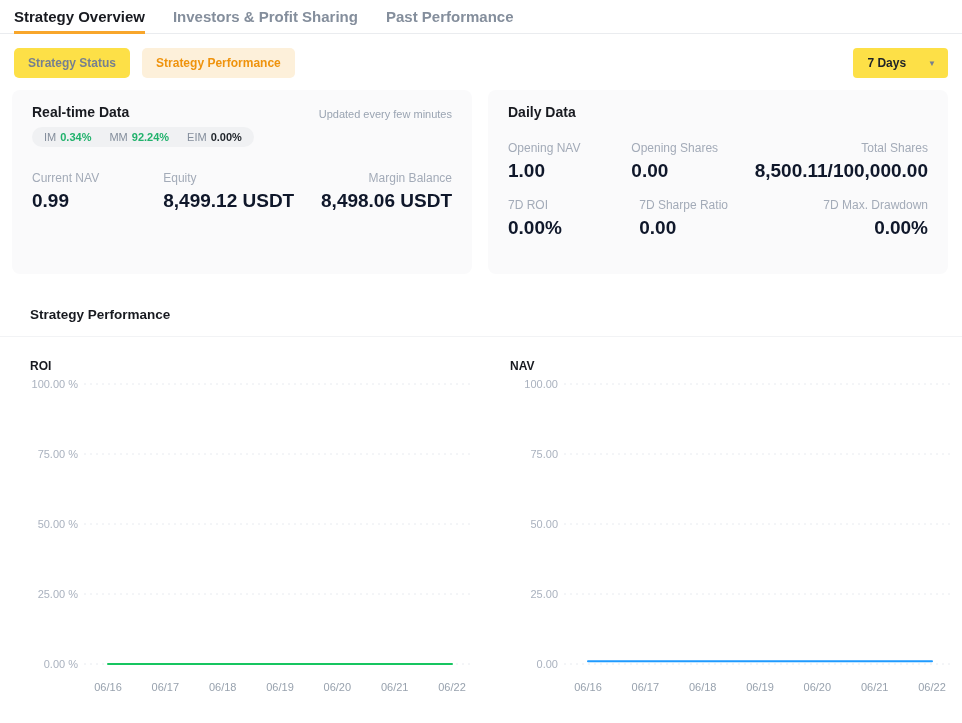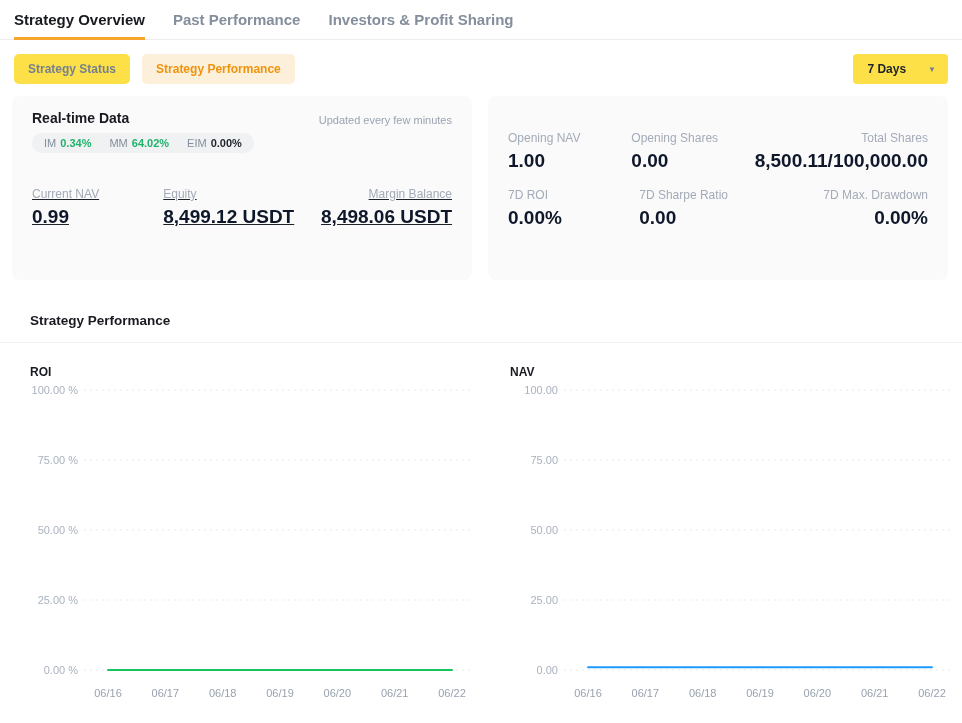--- a/index.html
+++ b/index.html
@@ -1,20 +1,20 @@
 <!DOCTYPE html>
 <html><head>
 <meta charset="utf-8">
 <style>
   * { margin:0; padding:0; box-sizing:border-box; }
   html,body { width:962px; height:723px; background:#ffffff; overflow:hidden;
     font-family:"Liberation Sans", sans-serif; color:#1e2329; }
 
   
-  .tabbar { display:flex; gap:28px; padding:0 14px; border-bottom:1px solid #eaecef; height:40px; align-items:stretch; }
+  .tabbar { display:flex; gap:28px; padding:0 14px; border-bottom:1px solid #eaecef; height:34px; align-items:stretch; }
   .tab { font-size:15px; font-weight:bold; color:#848e9c; display:flex; align-items:center;
     border-bottom:3px solid transparent; margin-bottom:-1px; cursor:pointer; padding-top:2px; }
   .tab.active { color:#181a20; border-bottom-color:#f8a62b; }
 
   
   .controls { display:flex; justify-content:space-between; align-items:center; margin:14px 14px 0 14px; }
   .controls .left { display:flex; gap:12px; }
   .pill-btn { font-size:12px; font-weight:bold; padding:8px 14px; border-radius:5px; border:none;
     background:#fde047; color:#76808f; cursor:pointer; font-family:inherit; }
   .pill-btn.active { background:#fdf0da; color:#ef930d; }
@@ -30,40 +30,40 @@
   .card-note { font-size:11px; color:#9aa4b2; }
   .badges { display:inline-flex; gap:18px; background:#f0f1f3; border-radius:11px; padding:4px 12px; margin-top:7px; }
   .badge { font-size:11px; }
   .badge .b-label { color:#848e9c; margin-right:4px; }
   .badge .b-val { font-weight:bold; color:#1e2329; }
   .badge .b-val.green { color:#21b26c; }
   .stats { display:grid; grid-template-columns:1fr 1fr 1.2fr; }
   .stats .col:last-child { text-align:right; }
   .stat-label { font-size:12px; color:#a3abb8; margin-bottom:5px; }
   .stat-value { font-size:19px; font-weight:bold; color:#0f172a; }
-  .rt-stats { margin-top:34px;text-decoration:underline; }
+  .rt-stats { margin-top:24px; }
   .dd-stats-1 { margin-top:21px; }
   .dd-stats-2 { margin-top:16px; }
 
   
   .perf-heading { font-size:13.5px; font-weight:bold; color:#181a20; margin:33px 0 0 30px; }
   .divider { border-top:1px solid #f2f3f5; margin-top:14px; }
   .charts { display:flex; justify-content:space-between; padding:22px 12px 0 30px; }
   .chart-block { width:440px; }
   .chart-title { font-size:12px; font-weight:bold; color:#181a20; margin-bottom:0; }
   svg text.ytick { font-size:11px; fill:#aab2bf; font-family:"Liberation Sans", sans-serif; }
   svg text.xtick { font-size:11px; fill:#98a2ae; font-family:"Liberation Sans", sans-serif; }
 </style>
 </head>
 <body>
 
 <div class="tabbar">
   <div class="tab active">Strategy Overview</div>
+  <div class="tab">Investors &amp; Profit Sharing</div>
   <div class="tab">Past Performance</div>
-  <div class="tab">Investors &amp; Profit Sharing</div>
 </div>
 
 <div class="controls">
   <div class="left">
     <button class="pill-btn">Strategy Status</button>
     <button class="pill-btn active">Strategy Performance</button>
   </div>
   <div class="dropdown">
     <span>7 Days</span>
     <span class="caret">▼</span>
@@ -75,21 +75,21 @@
   <div class="card">
     <div class="card-title-row">
       <div class="card-title">Real-time Data</div>
       <div class="card-note">Updated every few minutes</div>
     </div>
     <div class="badges">
       <span class="badge">
         <span class="b-label">IM</span><span class="b-val green">0.34%</span>
       </span>
       <span class="badge">
-        <span class="b-label">MM</span><span class="b-val green">64.02%</span>
+        <span class="b-label">MM</span><span class="b-val green">92.24%</span>
       </span>
       <span class="badge">
         <span class="b-label">EIM</span><span class="b-val">0.00%</span>
       </span>
     </div>
     <div class="stats rt-stats">
       <div class="col">
         <div class="stat-label">Current NAV</div>
         <div class="stat-value">0.99</div>
       </div>
@@ -98,20 +98,23 @@
         <div class="stat-value">8,499.12 USDT</div>
       </div>
       <div class="col">
         <div class="stat-label">Margin Balance</div>
         <div class="stat-value">8,498.06 USDT</div>
       </div>
     </div>
   </div>
 
   <div class="card">
+    <div class="card-title-row">
+      <div class="card-title">Daily Data</div>
+    </div>
     <div class="stats dd-stats-1">
       <div class="col">
         <div class="stat-label">Opening NAV</div>
         <div class="stat-value">1.00</div>
       </div>
       <div class="col">
         <div class="stat-label">Opening Shares</div>
         <div class="stat-value">0.00</div>
       </div>
       <div class="col">

